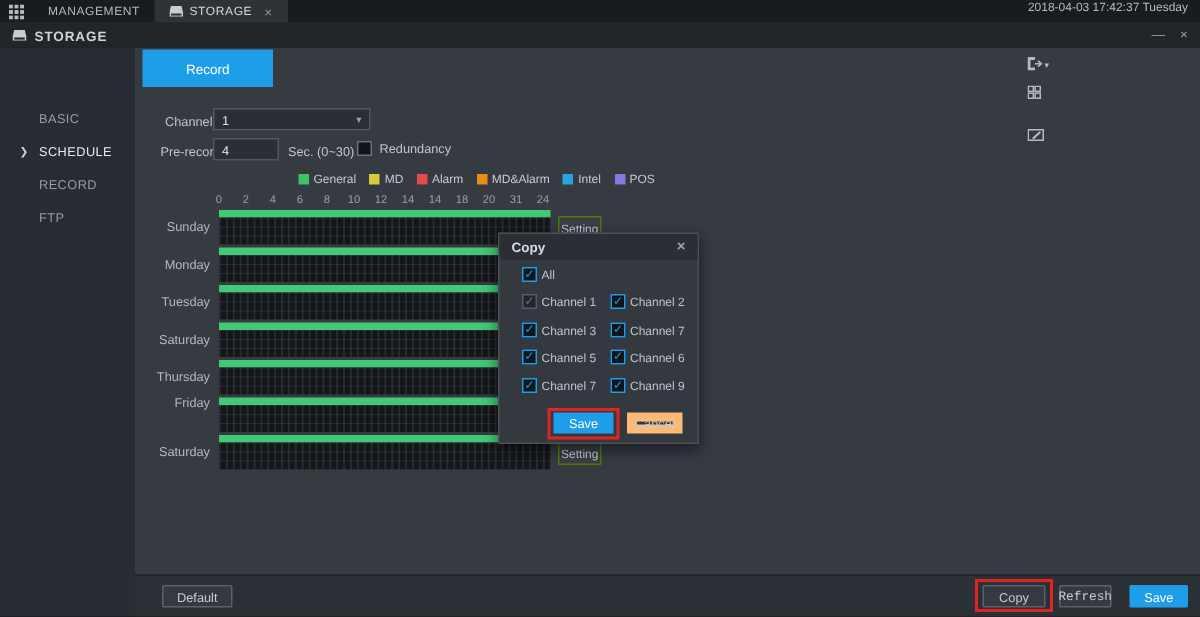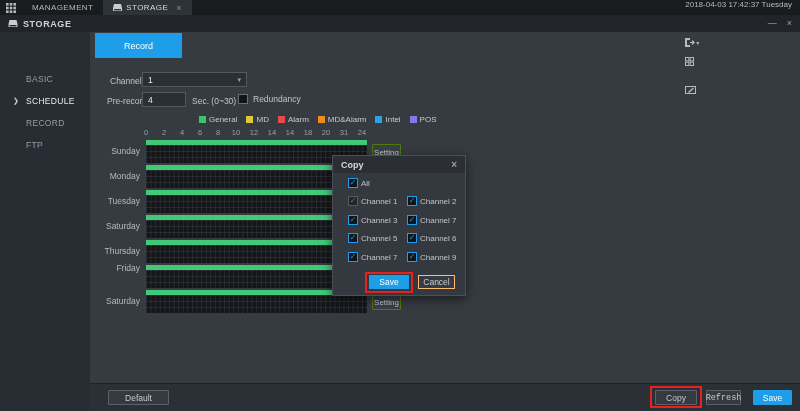--- a/index.html
+++ b/index.html
@@ -261,21 +261,21 @@
   <div class="day-bar" style="top:265px; background:#41c978"></div>
   <div class="day-grid" style="top:270px"></div>
   <div class="setting-btn" style="top:269px">Setting</div>
 
   <span class="day-label" style="top:296px">Saturday</span>
   <div class="day-bar" style="top:290px; background:#41c978"></div>
   <div class="day-grid" style="top:295px"></div>
   <div class="setting-btn" style="top:294px">Setting</div>
 
   <div class="bottom-bar"></div>
-  <div class="btn" style="left:108px; top:390px; width:61px;">Default</div>
+  <div class="btn" style="left:108px; top:390px; width:47px;">Default</div>
   <div class="hl-rect" style="left:650px; top:386px; width:52px; height:22px;"></div>
   <div class="btn" style="left:655px; top:390px; width:42px;">Copy</div>
   <div class="btn" style="left:706px; top:390px; width:35px;font-family:Liberation Mono, monospace;">Refresh</div>
   <div class="btn primary" style="left:753px; top:390px; width:39px;">Save</div>
 
   <div class="dialog">
     <div class="dialog-title">
       <span>Copy</span>
       <span class="dialog-close">×</span>
     </div>
@@ -313,16 +313,16 @@
       <span class="cb">✓</span>
       <span>Channel 7</span>
     </div>
     <div class="dlg-cb-row" style="left:74px; top:96px;">
       <span class="cb">✓</span>
       <span>Channel 9</span>
     </div>
 
     <div class="hl-rect" style="left:32px; top:116px; width:48px; height:21px;"></div>
     <div class="dlg-btn" style="left:36px; top:119px; width:40px; background:#1e9de9; color:#fff;">Save</div>
-    <div class="dlg-btn" style="left:85px; top:119px; width:37px; background:#363b42; border:1px solid #fdba74; color:#c6cbd0;">Cancel</div>
+    <div class="dlg-btn" style="left:85px; top:119px; width:37px; background:#363b42; border:6px solid #fdba74; color:#c6cbd0;">Cancel</div>
   </div>
 
 </div>
 
 </body></html>

